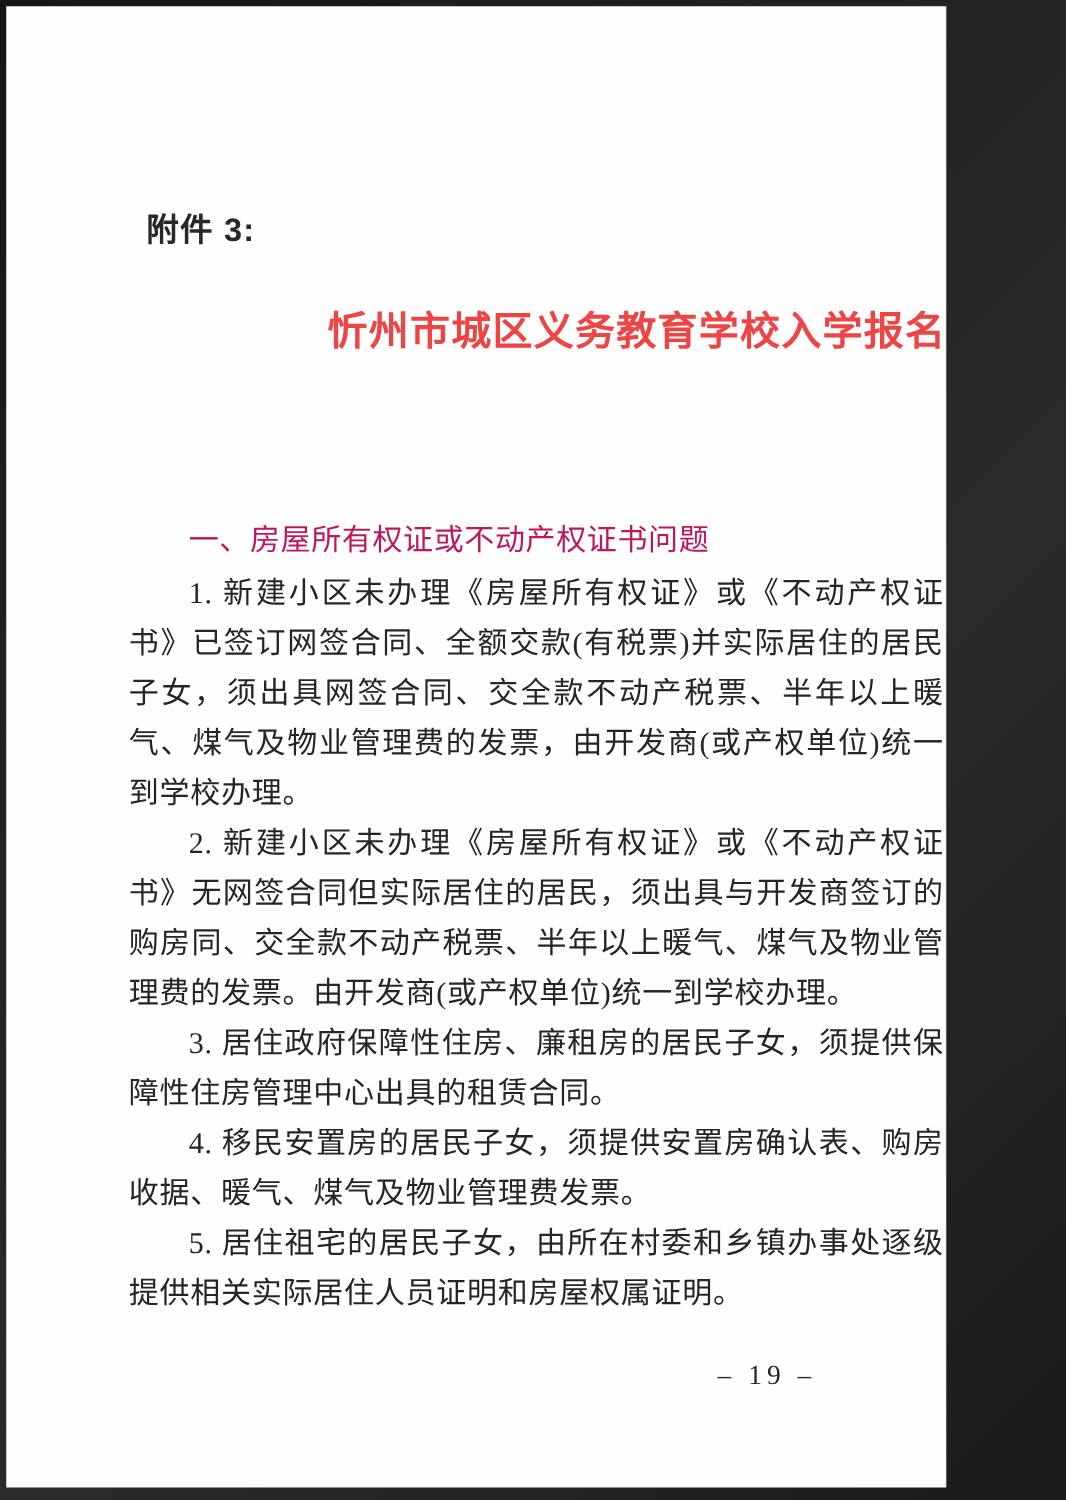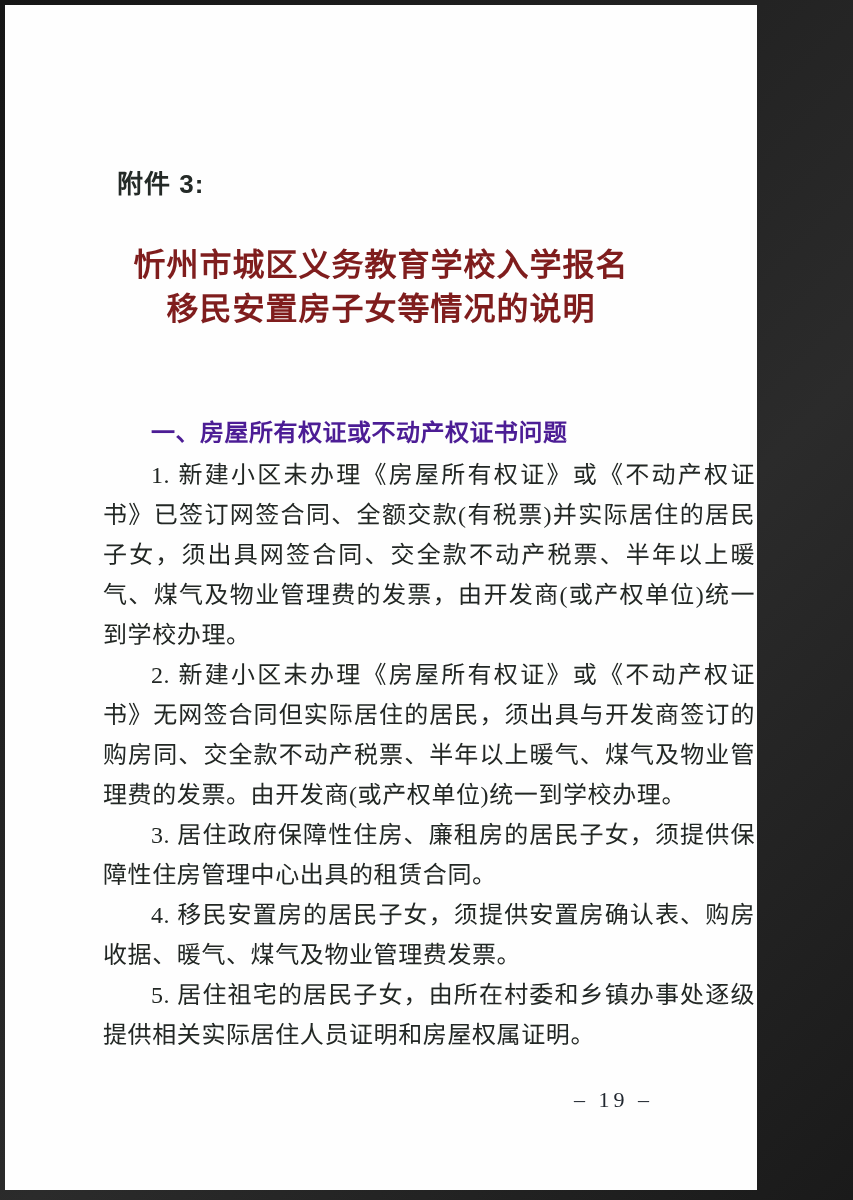--- a/index.html
+++ b/index.html
@@ -31,47 +31,47 @@
     font-weight: 700;
     font-size: 26px;
     letter-spacing: 1px;
     color: #242a27;
   }
   .doc-title {
     position: absolute;
     left: 0;
     top: 238px;
     width: 100%;
-    text-align: center;
+    text-align: right;
     font-weight: 700;
     font-size: 32px;
     line-height: 44px;
     letter-spacing: 1px;
-    color: #7f1d1d;
+    color: #ef4444;
   }
   .body-text {
     position: absolute;
     left: 98px;
     top: 408px;
     width: 652px;
     font-size: 24px;
     line-height: 40px;
     letter-spacing: 0.6px;
     text-align: justify;
     color: #222724;
   }
   .section-heading {
     font-family: "Liberation Sans", "DejaVu Sans", sans-serif;
-    font-weight: 700;
+    font-weight: 400;
     font-size: 24px;
     line-height: 40px;
     margin: 0 0 2px 0;
     text-indent: 2em;
     letter-spacing: 0.5px;
-    color: #4c1d95;
+    color: #be185d;
   }
   .para {
     margin: 0;
     text-indent: 2em;
   }
   .page-number {
     position: absolute;
     right: 104px;
     top: 1082px;
     font-size: 22px;
@@ -82,21 +82,20 @@
 </style>
 </head>
 <body>
 
 <div class="page">
 
   <div class="attachment-label">附件 3:</div>
 
   <div class="doc-title">
     <div>忻州市城区义务教育学校入学报名</div>
-    <div>移民安置房子女等情况的说明</div>
   </div>
 
   <div class="body-text">
     <h2 class="section-heading">一、房屋所有权证或不动产权证书问题</h2>
     <p class="para">1. 新建小区未办理《房屋所有权证》或《不动产权证书》已签订网签合同、全额交款(有税票)并实际居住的居民子女，须出具网签合同、交全款不动产税票、半年以上暖气、煤气及物业管理费的发票，由开发商(或产权单位)统一到学校办理。</p>
     <p class="para">2. 新建小区未办理《房屋所有权证》或《不动产权证书》无网签合同但实际居住的居民，须出具与开发商签订的购房同、交全款不动产税票、半年以上暖气、煤气及物业管理费的发票。由开发商(或产权单位)统一到学校办理。</p>
     <p class="para">3. 居住政府保障性住房、廉租房的居民子女，须提供保障性住房管理中心出具的租赁合同。</p>
     <p class="para">4. 移民安置房的居民子女，须提供安置房确认表、购房收据、暖气、煤气及物业管理费发票。</p>
     <p class="para">5. 居住祖宅的居民子女，由所在村委和乡镇办事处逐级提供相关实际居住人员证明和房屋权属证明。</p>
   </div>

